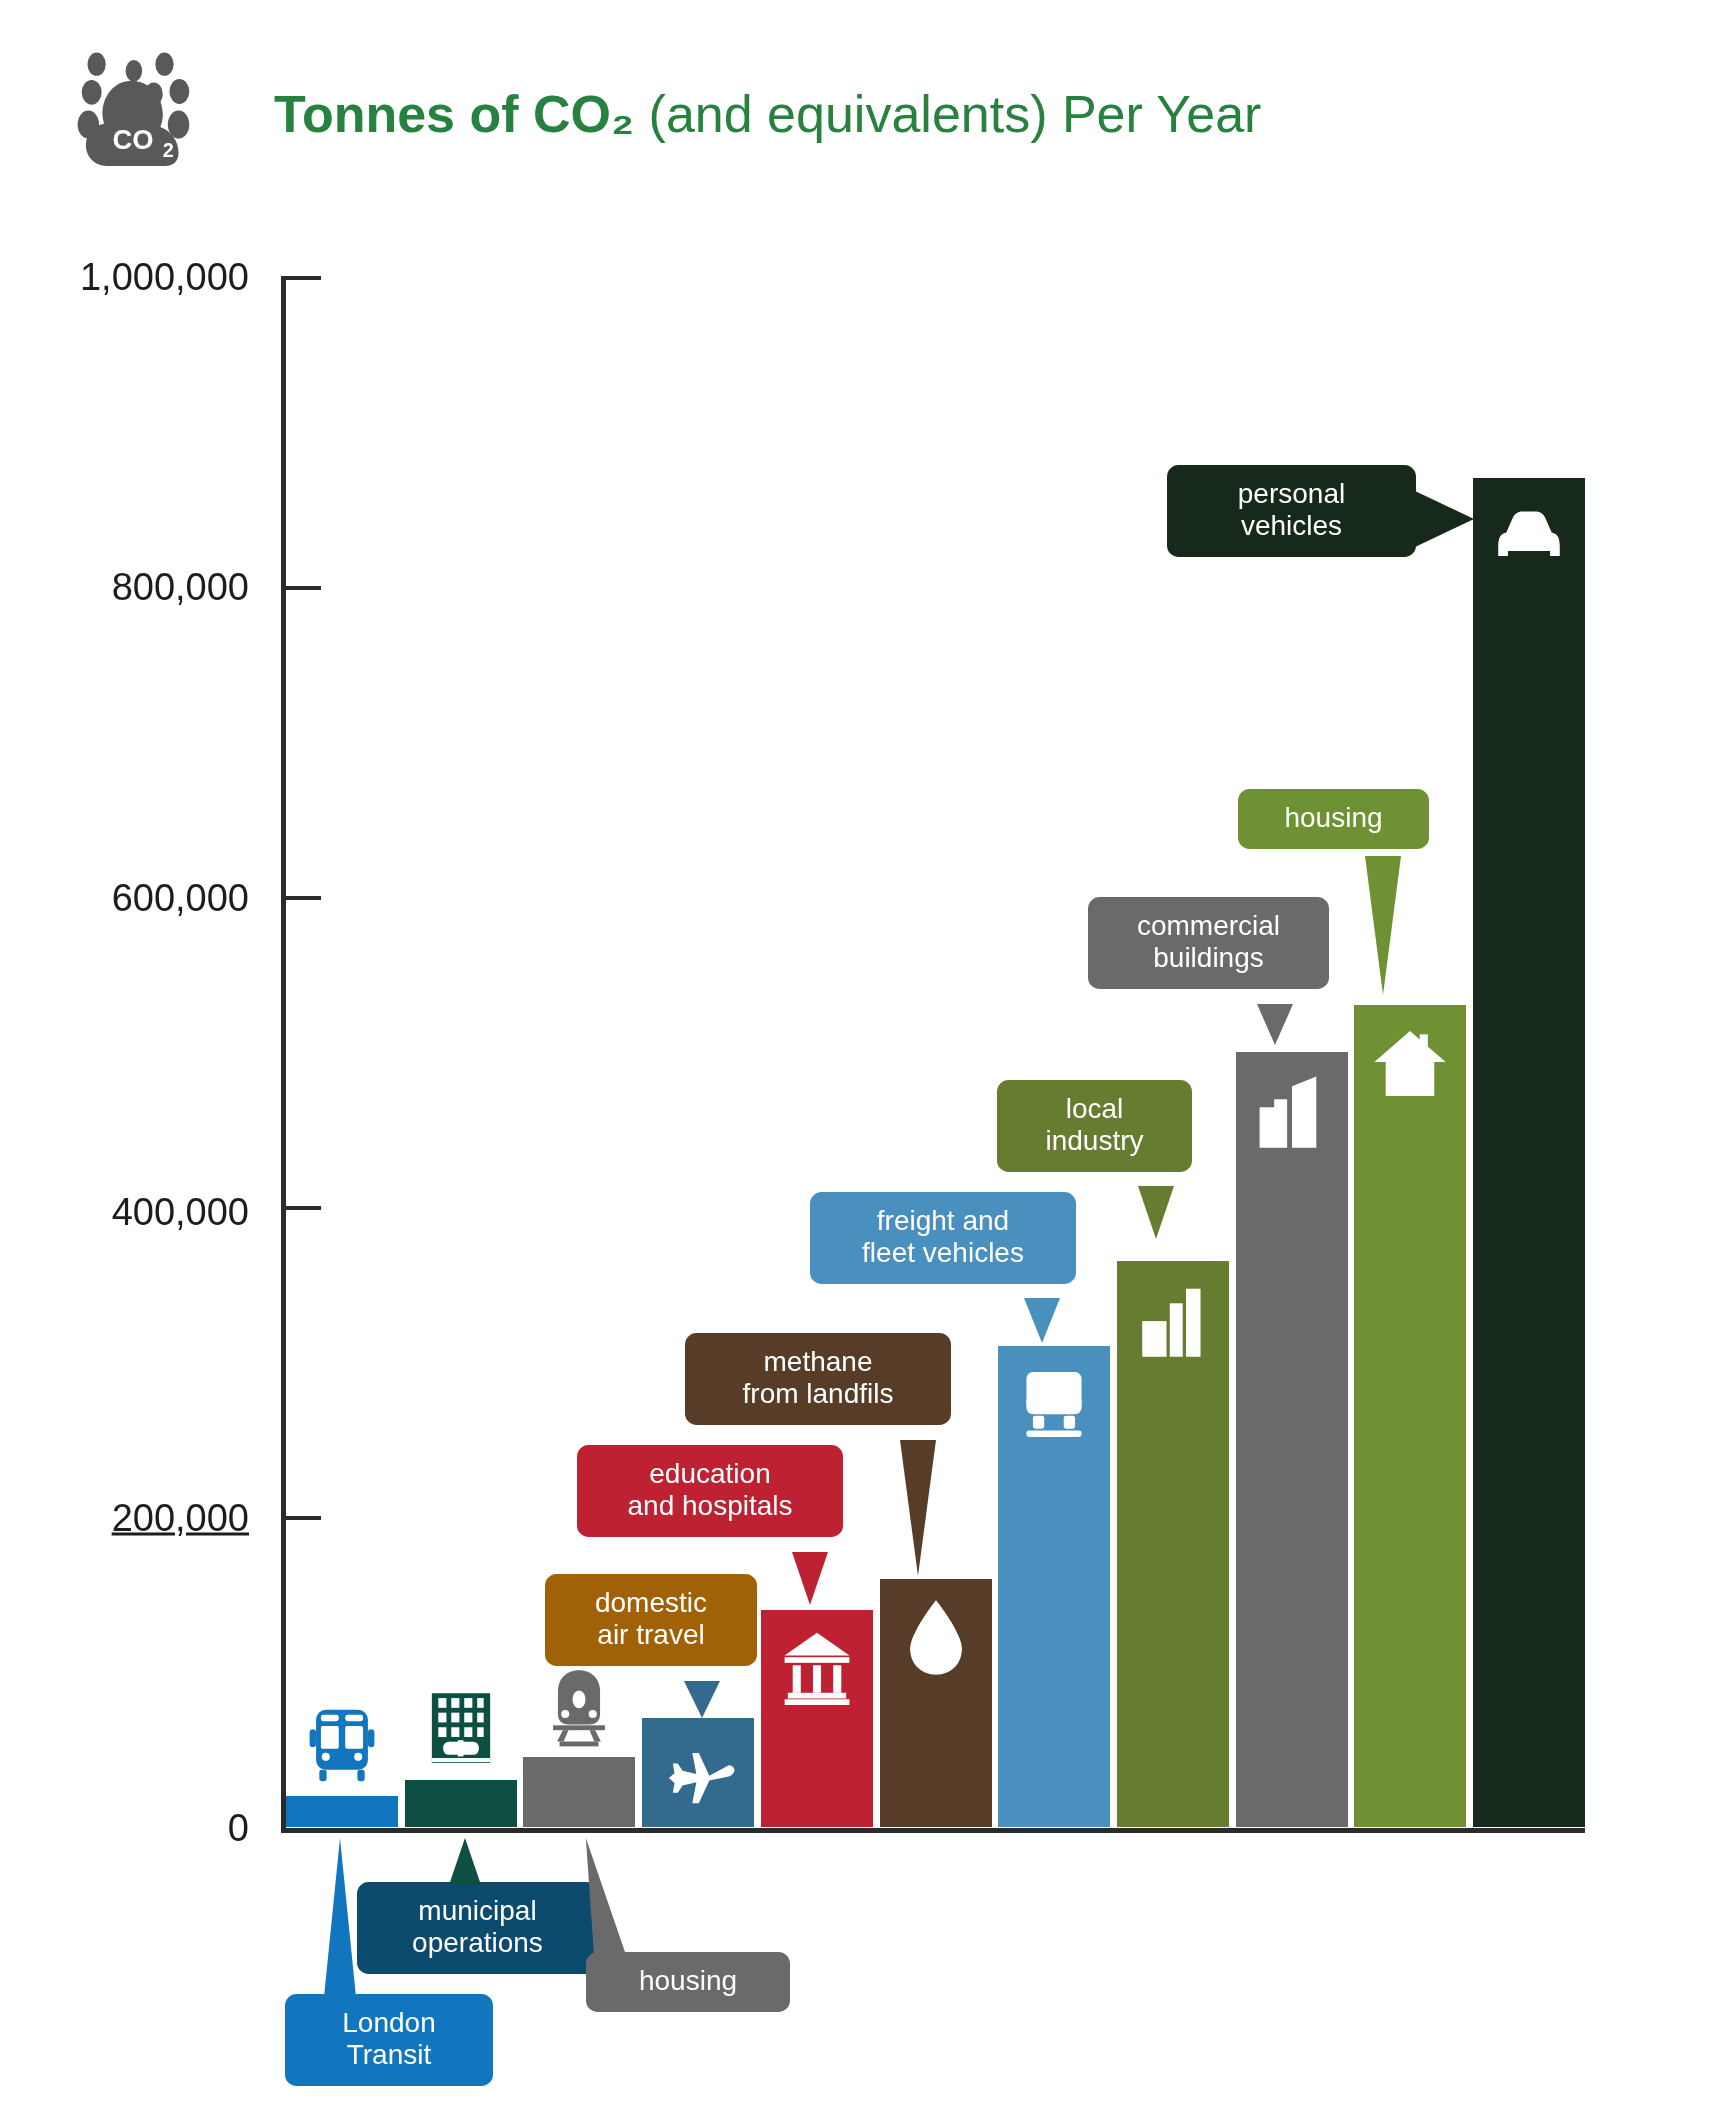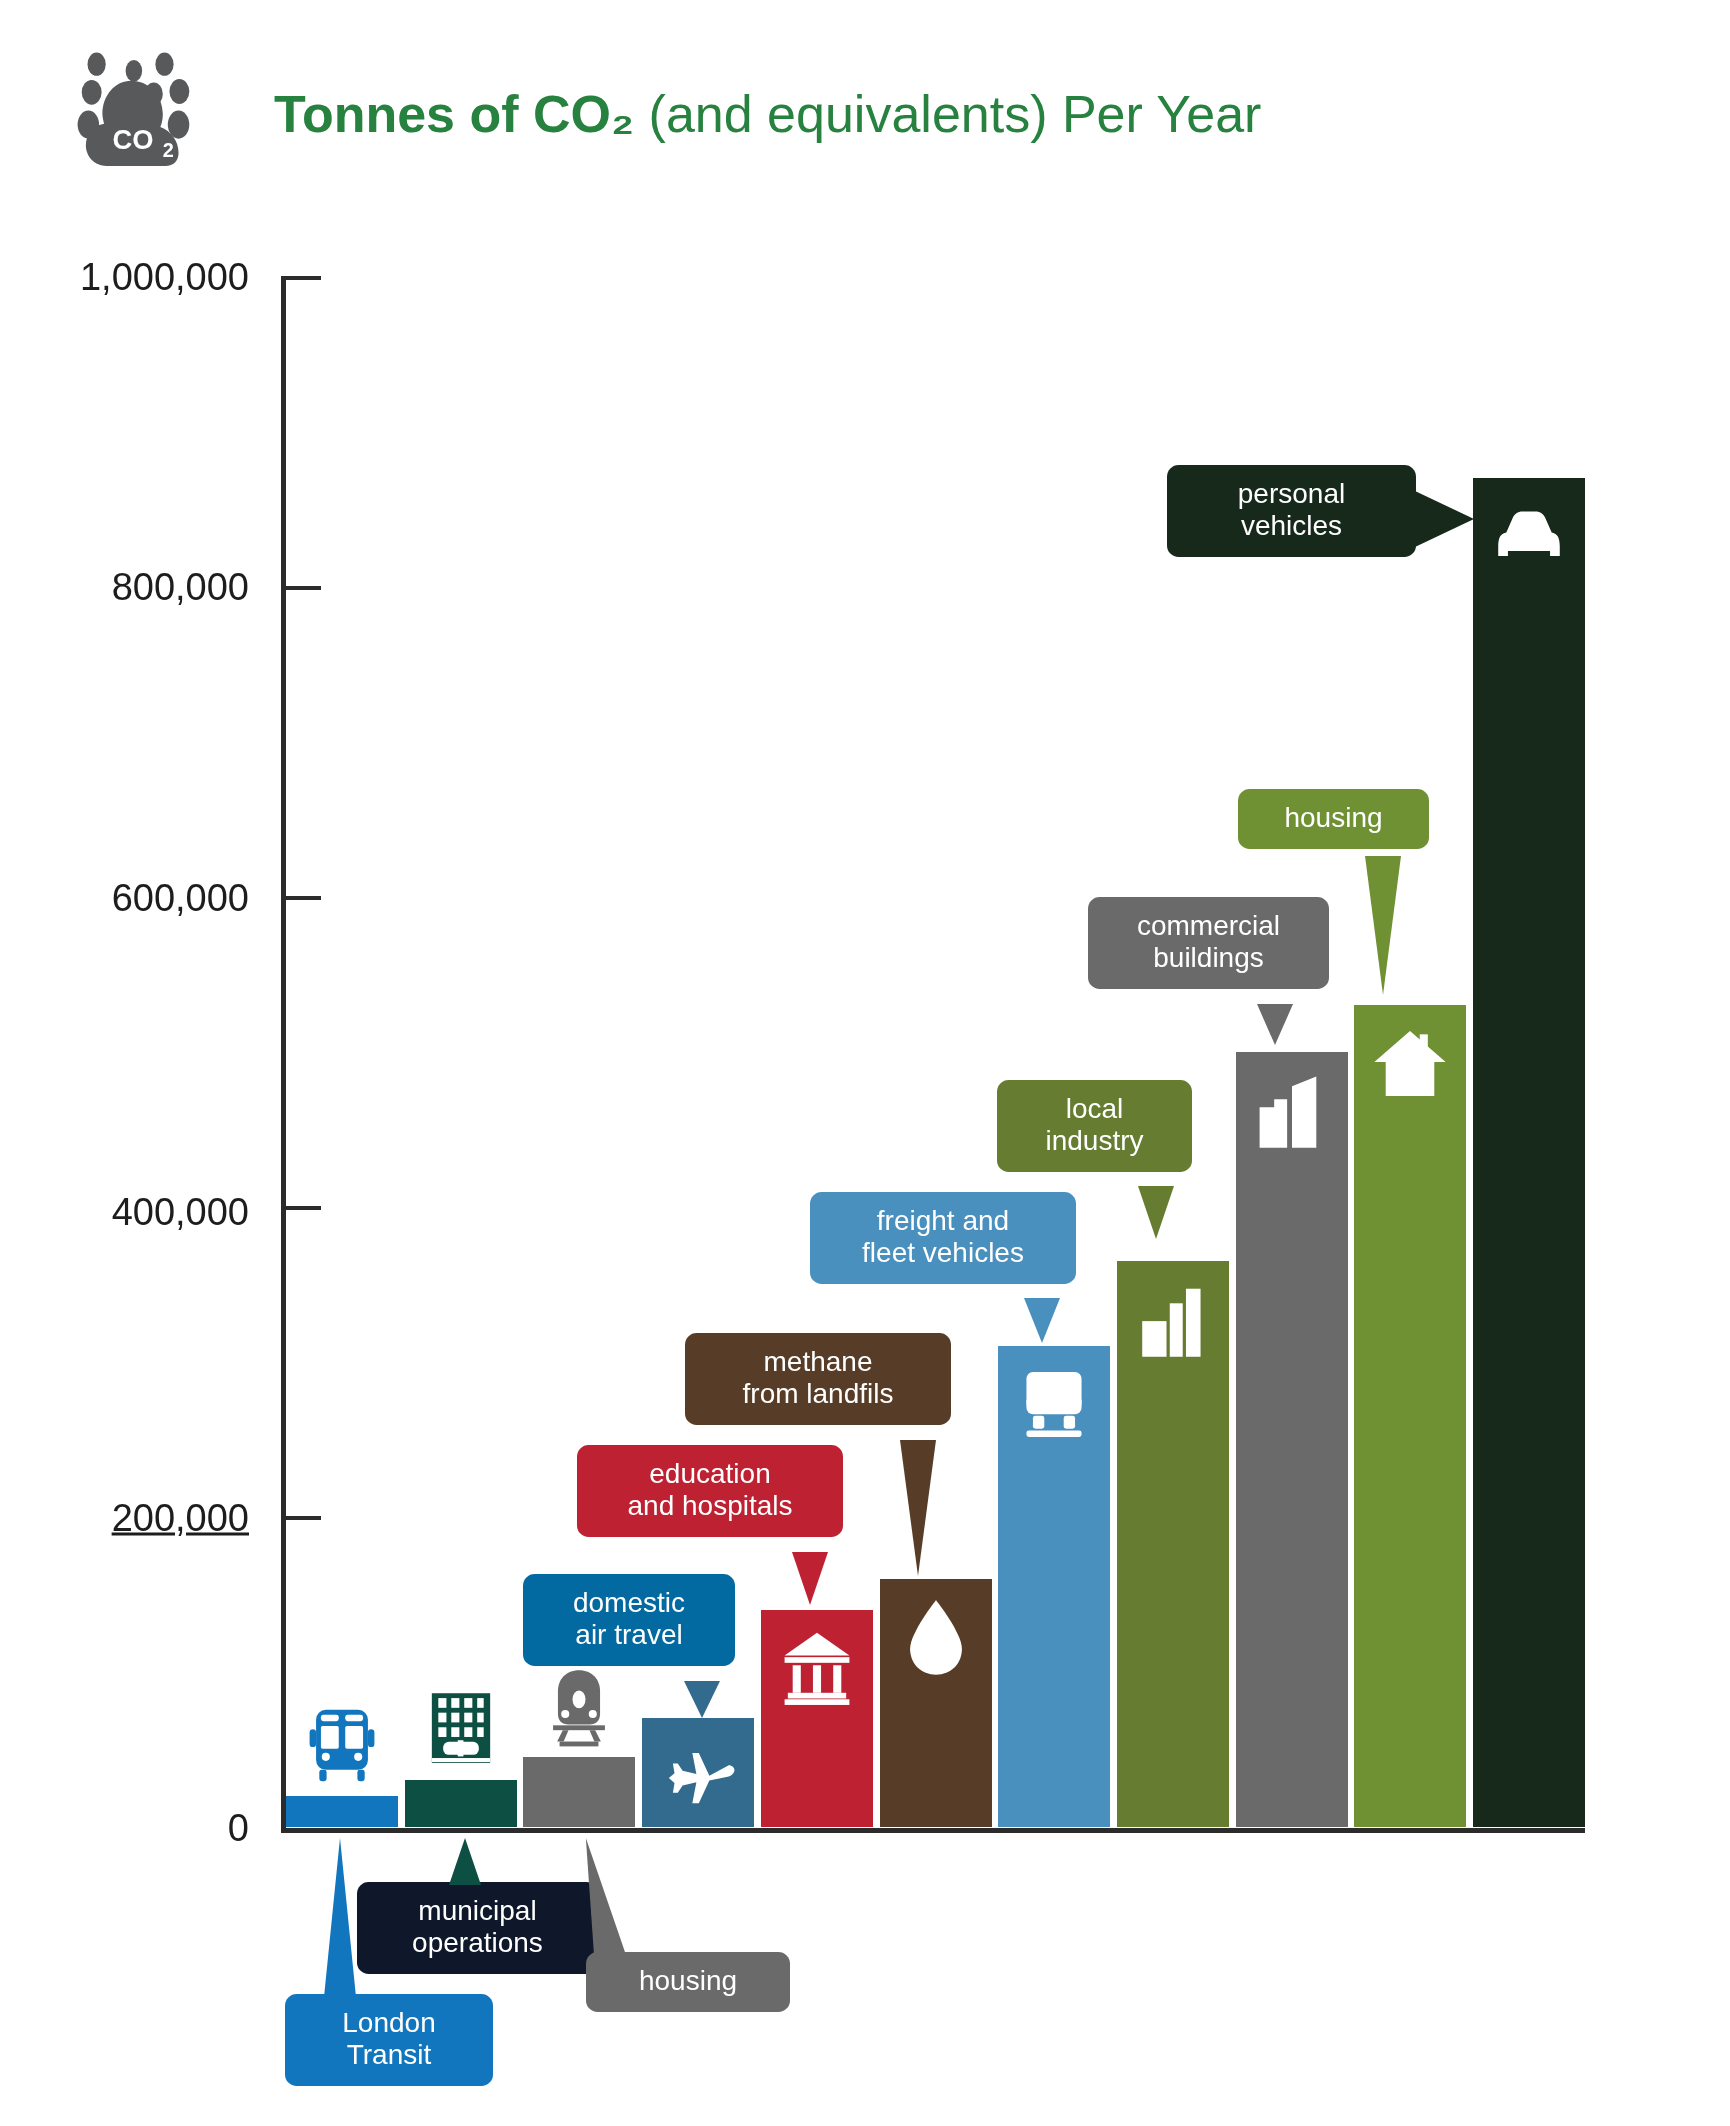--- a/index.html
+++ b/index.html
@@ -257,26 +257,26 @@
         <circle cx="27" cy="60" r="5" fill="#fff"></circle>
             <circle cx="73" cy="60" r="5" fill="#fff"></circle>
           </svg>
         </div>
       </div>
     </div>
   <div id="callouts">
       <div class="callout" style="left: 253px; top: 1994px; min-width: 208px; background: rgb(18, 118, 190); margin-left: 32px;">London
 Transit</div>
       <div class="tail" style="left: 324px; top: 1838px; border-left: 16.6px solid transparent; border-right: 16.6px solid transparent; border-bottom: 159px solid rgb(18, 118, 190);"></div>
-      <div class="callout" style="left: 357px; top: 1882px; min-width: 241px; background: #0f172a;">municipal
+      <div class="callout" style="left: 357px; top: 1882px; min-width: 241px; background: #0c4a6e;">municipal
 operations</div>
       <div class="tail" style="left: 449px; top: 1838px; border-left: 16.6px solid transparent; border-right: 16.6px solid transparent; border-bottom: 47px solid rgb(13, 79, 66);"></div>
       <div class="callout" style="left: 586px; top: 1952px; min-width: 204px; background: rgb(106, 106, 106);">housing</div>
       <div class="tail" style="left: 594px; top: 1838px; border-left: 16.6px solid transparent; border-right: 16.6px solid transparent; border-bottom: 117px solid rgb(106, 106, 106); transform: skewX(11.6667deg); transform-origin: center bottom;"></div>
-      <div class="callout" style="left: 523px; top: 1574px; min-width: 212px; background: #0369a1;">domestic
+      <div class="callout" style="left: 545px; top: 1574px; min-width: 212px; background: #a16207;">domestic
 air travel</div>
       <div class="tail" style="left: 684px; top: 1681px; border-left: 18.3px solid transparent; border-right: 18.3px solid transparent; border-top: 37px solid rgb(51, 107, 143);"></div>
       <div class="callout" style="left: 577px; top: 1445px; min-width: 266px; background: rgb(190, 34, 50);">education
 and hospitals</div>
       <div class="tail" style="left: 792px; top: 1552px; border-left: 18.3px solid transparent; border-right: 18.3px solid transparent; border-top: 53px solid rgb(190, 34, 50);"></div>
       <div class="callout" style="left: 685px; top: 1333px; min-width: 266px; background: rgb(87, 61, 39);">methane
 from landfils</div>
       <div class="tail" style="left: 900px; top: 1440px; border-left: 18.3px solid transparent; border-right: 18.3px solid transparent; border-top: 136px solid rgb(87, 61, 39);"></div>
       <div class="callout" style="left: 810px; top: 1192px; min-width: 266px; background: rgb(74, 144, 190);">freight and
 fleet vehicles</div>

